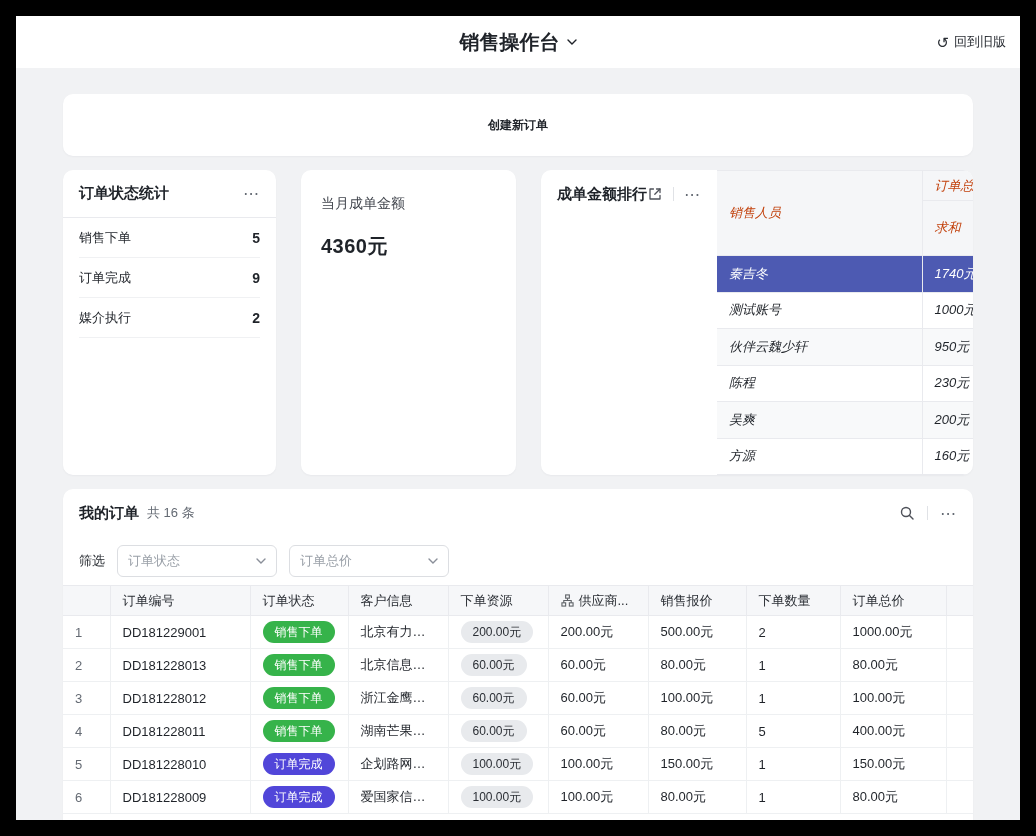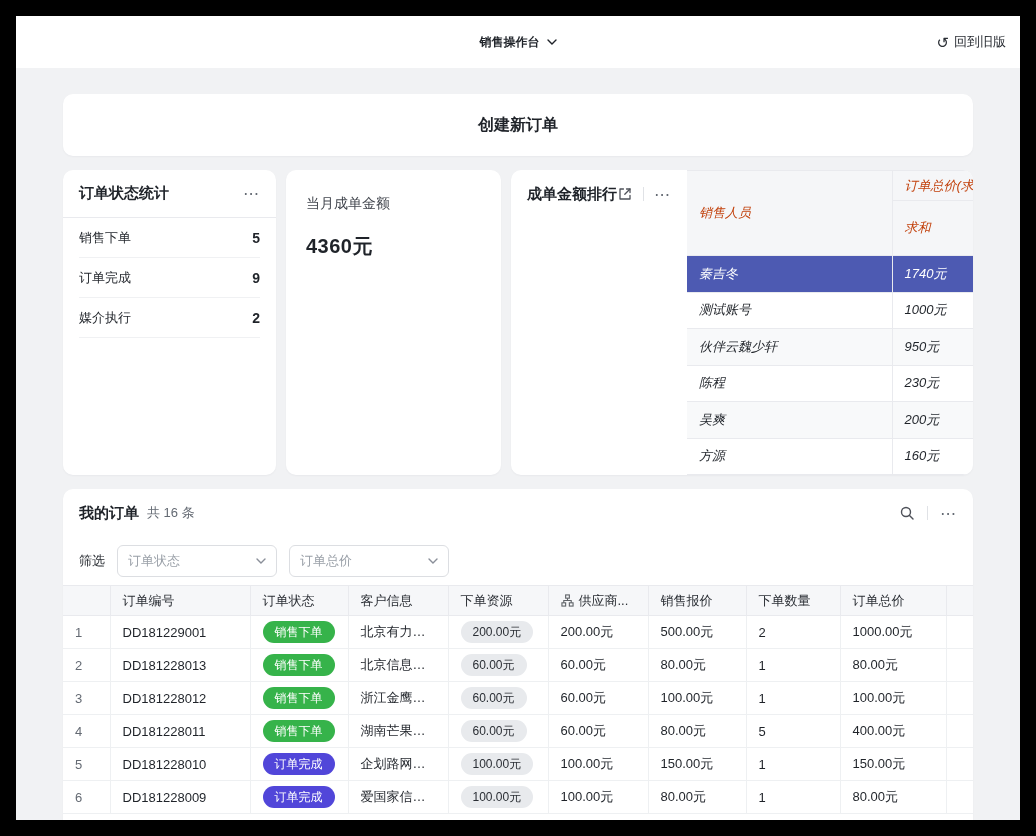--- a/index.html
+++ b/index.html
@@ -15,42 +15,42 @@
     position:absolute; left:16px; right:16px; top:16px; bottom:16px;
     background:#f1f2f4; overflow:hidden; display:flex; flex-direction:column;
   }
   
   .topbar {
     height:52px; background:#fff; flex:0 0 auto;
     display:flex; align-items:center; justify-content:center; position:relative;
   }
   .topbar-title {
     display:flex; align-items:center; gap:7px;
-    font-size:12px; font-weight:700; cursor:pointer;
+    font-size:20px; font-weight:700; cursor:pointer;
   }
   .topbar-right {
     position:absolute; right:14px; top:0; bottom:0;
     display:flex; align-items:center; gap:5px;
     font-size:13px; color:#2a2e34; cursor:pointer;
   }
   .history-glyph { font-size:15px; line-height:1; }
   
   .content {
     flex:1 1 auto; overflow:hidden;
     padding:26px 47px 0 47px;
     display:flex; flex-direction:column; gap:14px;
   }
   .card { background:#fff; border-radius:10px; box-shadow:0 1px 2px rgba(31,35,41,.04); }
   .create-card {
     height:62px; flex:0 0 auto;
     display:flex; align-items:center; justify-content:center;
-    font-size:16px; font-weight:700; cursor:pointer;
-  }
-  
-  .stats-row { flex:0 0 auto; height:305px; display:grid; grid-template-columns:213px 215px 1fr; gap:10px; }
+    font-size:12px; font-weight:700; cursor:pointer;
+  }
+  
+  .stats-row { flex:0 0 auto; height:305px; display:grid; grid-template-columns:213px 215px 1fr; gap:25px; }
   .card-title-row {
     height:48px; padding:0 16px; flex:0 0 auto;
     display:flex; align-items:center; justify-content:space-between;
   }
   .card-title { font-size:15px; font-weight:700; }
   .more-btn { color:#646a73; font-size:16px; cursor:pointer; letter-spacing:1px; }
   .icon-group { display:flex; align-items:center; gap:10px; }
   .vdiv { width:1px; height:14px; background:#e0e2e6; }
   
   .status-card { display:flex; flex-direction:column; overflow:hidden; }

